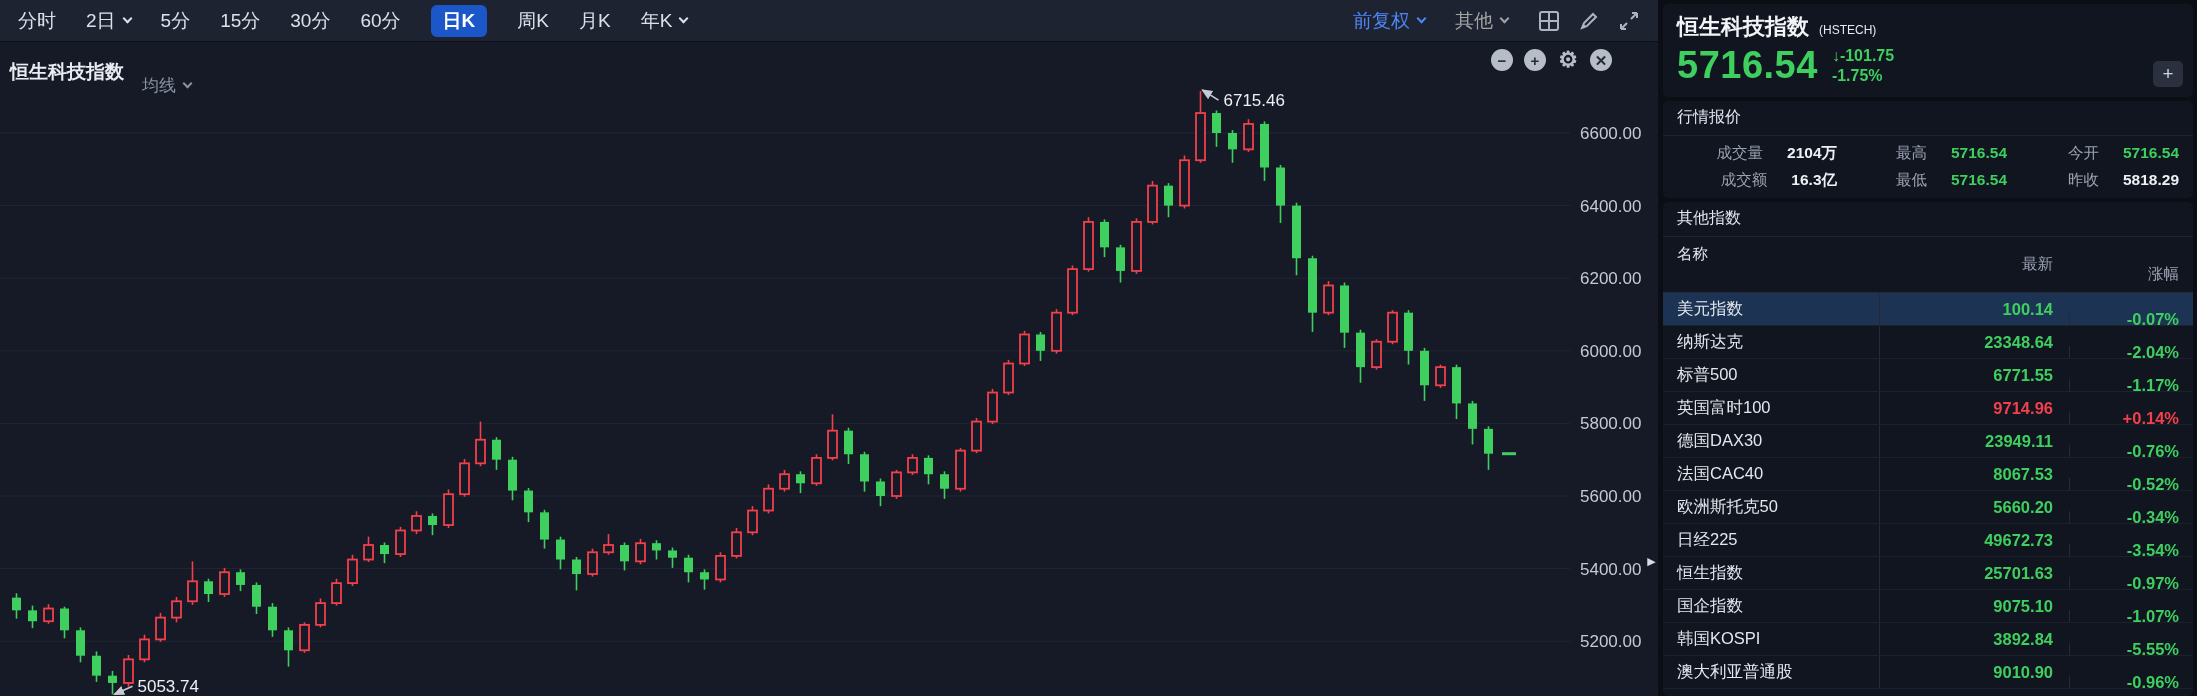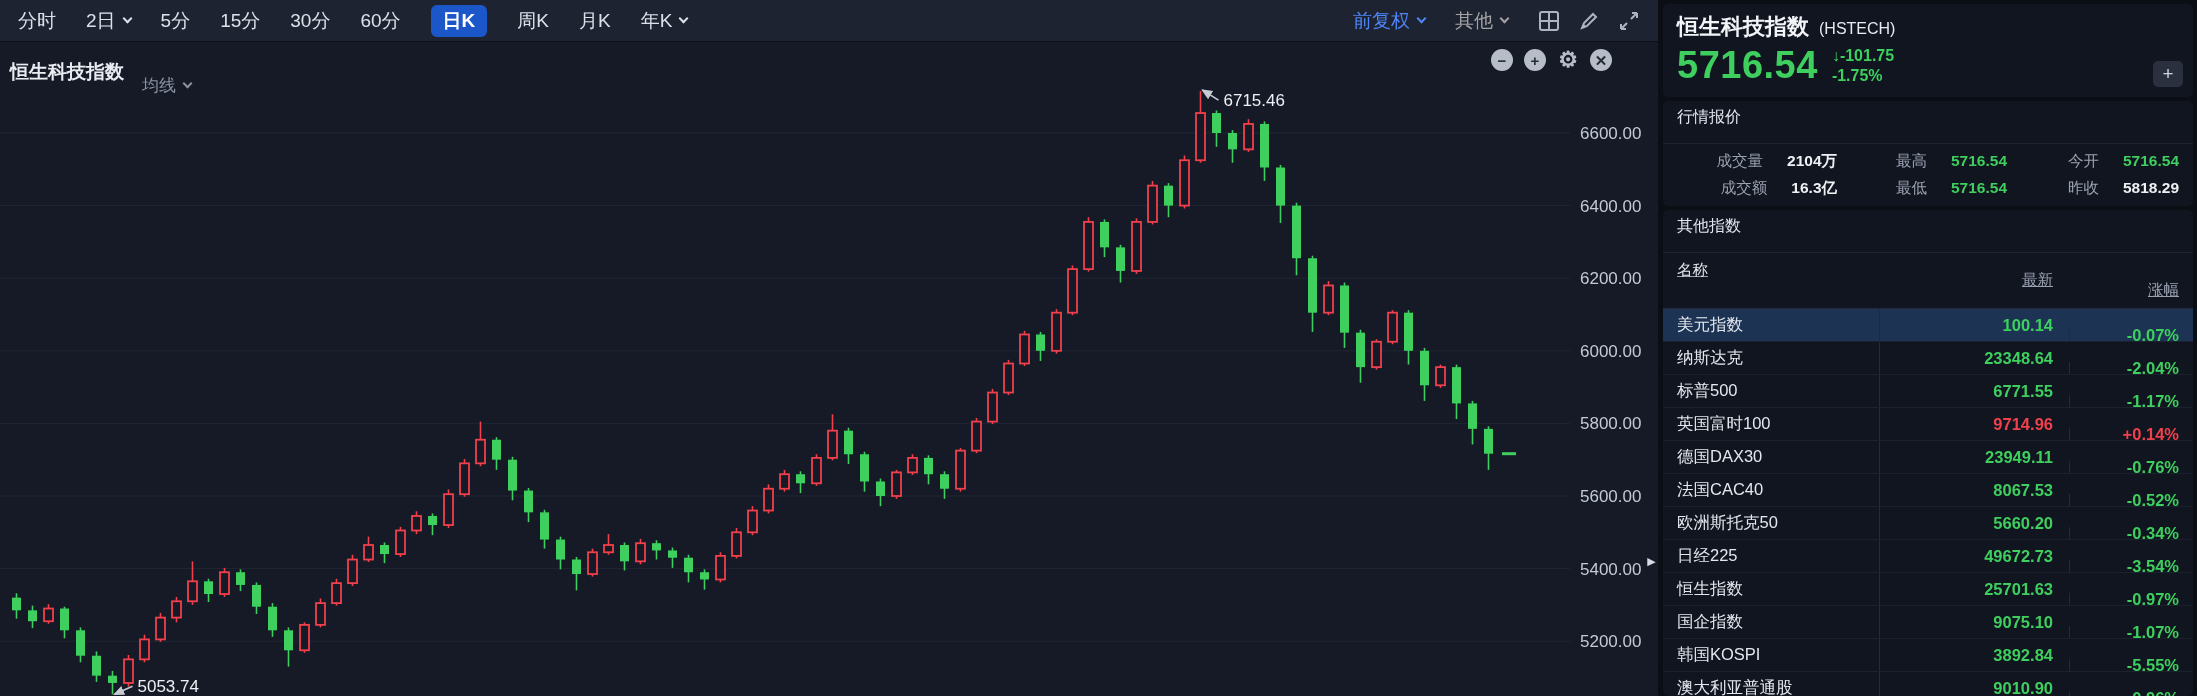--- a/index.html
+++ b/index.html
@@ -30,32 +30,32 @@
 
   
   .collapse-handle { position:absolute; left:1645px; top:548px; width:13px; height:26px; display:flex; align-items:center; justify-content:center; color:#d6dae2; font-size:11px; z-index:5; cursor:pointer; }
 
   
   .right { width:539px; height:696px; background:#0b0e15; padding:4px 4px 0 5px; display:flex; flex-direction:column; }
   .card { background:#10151f; border-radius:5px; margin-bottom:4px; }
   .head-card { padding:8px 12px 10px 14px; position:relative; }
   .head-line1 { display:flex; align-items:baseline; gap:10px; }
   .h-name { font-size:22px; font-weight:bold; color:#f2f4f8; }
-  .h-code { font-size:16px; color:#e6e9f0; }
+  .h-code { font-size:12px; color:#e6e9f0; }
   .head-line2 { display:flex; align-items:center; gap:14px; margin-top:2px; }
   .h-price { font-size:38px; font-weight:bold; letter-spacing:0.5px; }
   .h-chg { display:flex; flex-direction:column; font-size:16px; font-weight:bold; line-height:1.25; }
   .add-btn { position:absolute; right:10px; bottom:10px; width:30px; height:26px; background:#2a303d; color:#cdd2db; border-radius:5px; font-size:19px; display:flex; align-items:center; justify-content:center; cursor:pointer; }
-  .sec-title { font-size:16px; color:#e2e6ee; padding:6px 12px 15px 14px; border-bottom:1px solid #1d2330; }
+  .sec-title { font-size:16px; color:#e2e6ee; padding:6px 12px 7px 14px; border-bottom:1px solid #1d2330; }
   .quote-grid { display:grid; grid-template-columns:176px 170px 172px; padding:5px 6px 7px 14px; row-gap:4px; }
   .qcell { display:flex; justify-content:flex-end; padding-right:16px; font-size:15.5px; line-height:23px; }
   .qlabel { color:#9aa1b0; }
   .qval { font-weight:bold;margin-left:24px; }
   .idx-card { flex:1; display:flex; flex-direction:column; overflow:hidden; margin-bottom:0; }
-  .ihead { display:flex; font-size:15.5px; color:#9aa1b0; padding:7px 0; border-bottom:1px solid #232a38;text-decoration:underline; }
+  .ihead { display:flex; font-size:15.5px; color:#9aa1b0; padding:7px 0; border-bottom:1px solid #232a38; }
   .irow { display:flex; align-items:center; height:33px; flex:0 0 33px; font-size:16.5px; border-bottom:1px solid #1b212d; cursor:pointer; }
   .irow.selected { background:#1c3353; }
   .c-name { width:216px; padding-left:14px; color:#e3e7ee; }
   .c-val  { width:190px; text-align:right; padding-right:16px; border-left:1px solid #232a38; align-self:stretch; display:flex; align-items:center; justify-content:flex-end; font-weight:bold; }
   .c-chg  { flex:1; text-align:right; padding-right:14px; border-left:1px solid #232a38; align-self:stretch; display:flex; align-items:center; justify-content:flex-end; font-weight:bold;margin-top:20px; }
   .ihead .c-val, .ihead .c-chg { border-left:none; font-weight:normal; }
   .green { color:#3ecf5f; }
   .red { color:#f1404b; }
   .white { color:#eef0f4; }
 </style>

